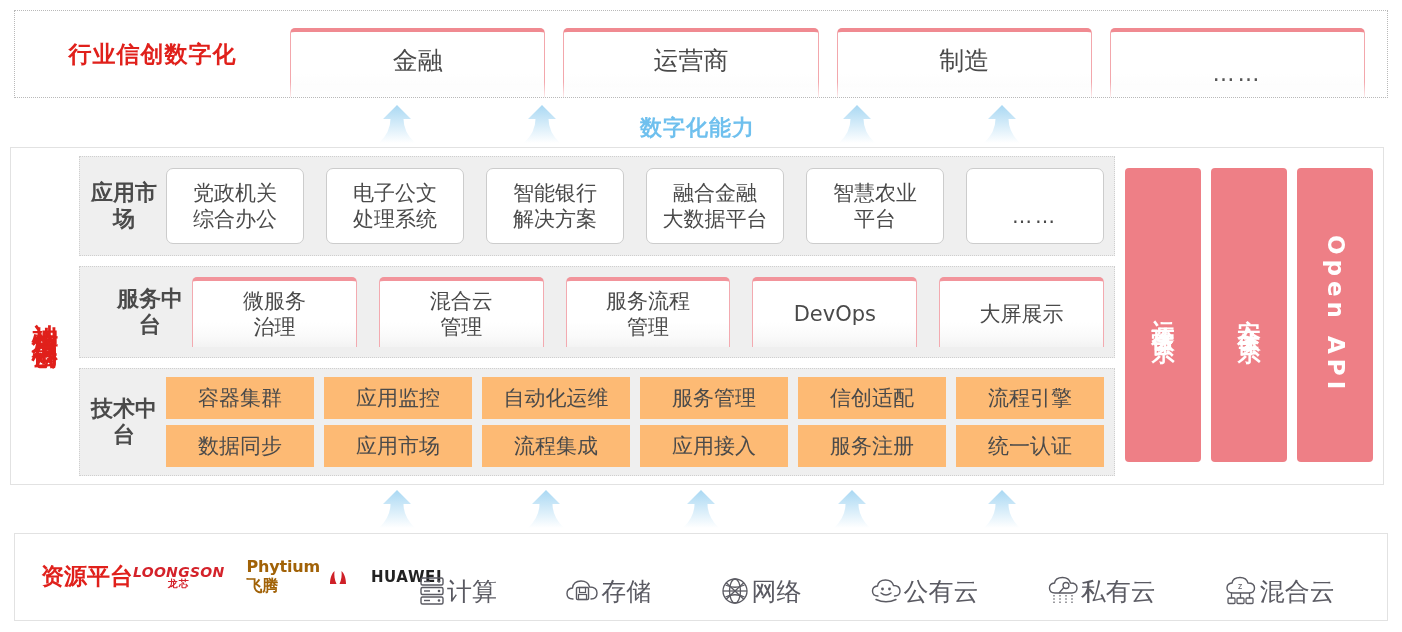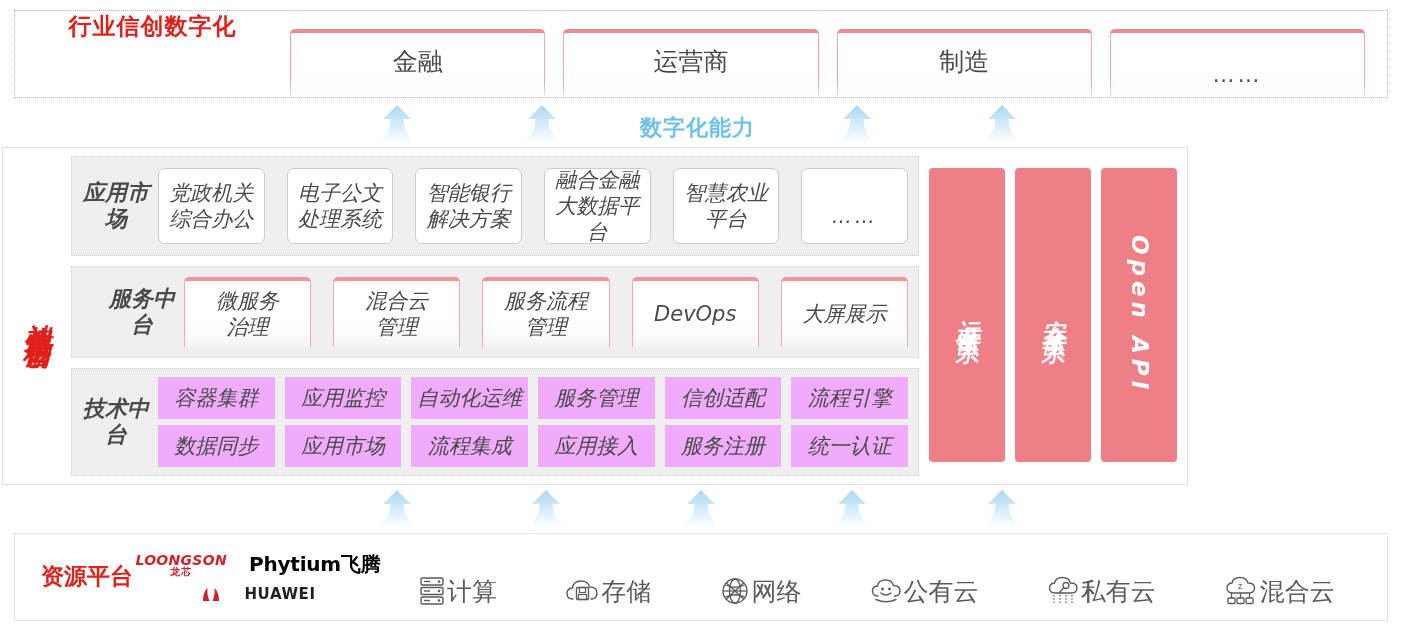--- a/index.html
+++ b/index.html
@@ -14,21 +14,21 @@
   }
 
   
   .industry-band {
     position: absolute;
     left: 14px; top: 10px;
     width: 1374px; height: 88px;
     border: 1px dotted #b9b9b9;
     box-sizing: border-box;
     display: flex;
-    align-items: flex-start;
+    align-items: center;
     overflow: hidden;
   }
   .industry-title {
     width: 275px;
     text-align: center;
     color: #e0201b;
     font-weight: bold;
     font-size: 23px;
     letter-spacing: 1px;
     flex: none;
@@ -88,27 +88,26 @@
     font-size: 22px;
     color: #6fc0ee;
     font-weight: bold;
     letter-spacing: 1px;
     white-space: nowrap;
   }
 
   
   .cloud-panel {
     position: absolute;
-    left: 2px; top: 147px;
-    width: 1186px; height: 338px;
+    left: 10px; top: 147px;
+    width: 1374px; height: 338px;
     border: 1px solid #e2e2e2;
     background: #ffffff;
     box-sizing: border-box;
     display: flex;
-    font-style: italic;
   }
   .cloud-title {
     width: 68px;
     flex: none;
     display: flex;
     align-items: center;
     justify-content: center;
     color: #e0201b;
     font-weight: bold;
     font-size: 26px;
@@ -213,21 +212,21 @@
     color: #4a4a4a;
     line-height: 1.25;
     height: 70px;
     box-sizing: border-box;
   }
 
   
   .tile-tech {
     flex: 1;
     min-width: 0;
-    background: #f0abfc;
+    background: #fdba74;
     border: none;
     display: flex;
     align-items: center;
     justify-content: center;
     text-align: right;
     font-size: 21px;
     color: #4a4a4a;
     height: 42px;
     box-sizing: border-box;
   }
@@ -282,32 +281,31 @@
     color: #e0201b;
     font-weight: bold;
     font-size: 23px;
     line-height: 1.22;
     font-family: Liberation Serif, serif;
   }
   .vendor-logos {
     width: 250px;
     flex: none;
     display: flex;
-    flex-direction: column;
     align-items: center;
     gap: 7px;
   }
   .vendor-line { display: flex; align-items: center; gap: 22px; }
   .logo-loongson { display: flex; flex-direction: column; align-items: center; line-height: 1; }
   .logo-loongson .lg-en {
     color: #d4222a; font-weight: bold; font-size: 14px;
     font-style: italic; letter-spacing: .3px;
   }
   .logo-loongson .lg-cn { color: #d4222a; font-weight: bold; font-size: 10px; letter-spacing: 1px; }
-  .logo-phytium { color: #000000; font-weight: bold; font-size: 20px; letter-spacing: -.2px; }
+  .logo-phytium { color: #a16207; font-weight: bold; font-size: 16px; letter-spacing: -.2px; }
   .logo-huawei { display: flex; align-items: flex-end; gap: 22px; }
   .logo-huawei .hw-text { color: #222; font-weight: bold; font-size: 15px; letter-spacing: .6px; }
 
   .res-items {
     flex: 1;
     display: flex;
     align-items: center;
     justify-content: space-around;
     padding-right: 18px;
   }

